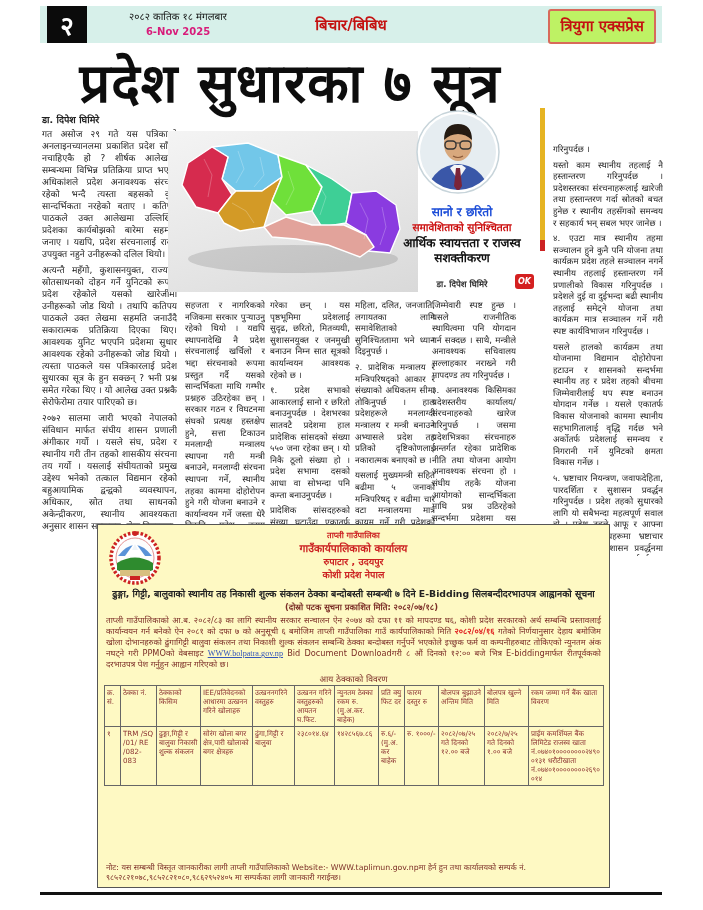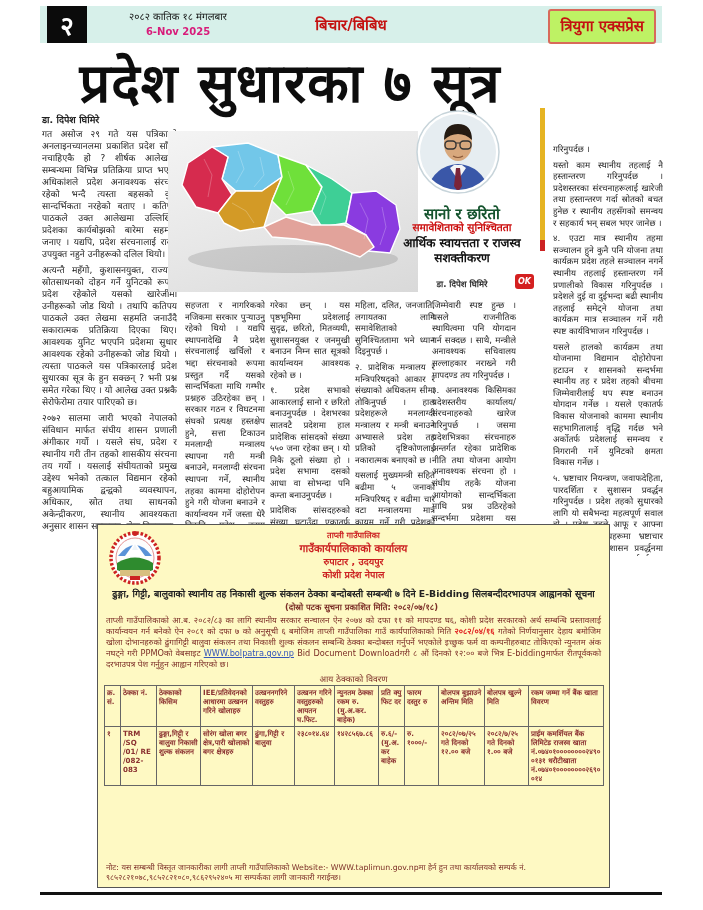--- a/index.html
+++ b/index.html
@@ -29,44 +29,44 @@
   .col5{left:432px;top:300px;width:84px;height:232px;}
   .col6{left:553px;top:108px;width:110px;height:412px;margin-top:36px;}
   
   .mapbox{position:absolute;left:168px;top:131px;width:250px;height:161px;
           background:linear-gradient(160deg,#f4f4f4 0%,#e6e6e6 55%,#d9d9d9 100%);}
   
   .portrait{position:absolute;left:416px;top:110px;width:84px;height:84px;}
   .vbar{position:absolute;left:540px;top:108px;width:5px;height:132px;background:#e6b422;}
   .vbar::after{content:"";position:absolute;left:0;bottom:-11px;width:5px;height:11px;background:#cc2222;}
   .pq{position:absolute;left:398px;width:128px;text-align:center;font-weight:bold;}
-  .pq1{top:203px;font-size:15px;color:#14532d;}
+  .pq1{top:203px;font-size:12px;color:#1d4ed8;}
   .pq2{top:220px;font-size:10.5px;color:#cc1111;white-space:nowrap;}
   .pq3{top:236px;font-size:12px;color:#111;line-height:15px;}
   .pq-by{position:absolute;left:398px;top:278px;width:128px;text-align:center;font-size:8.5px;font-weight:bold;color:#333;}
   .oklogo{position:absolute;right:-8px;top:-4px;width:19px;height:15px;background:#d42020;border-radius:3px;
           color:#fff;font-size:8px;font-weight:bold;font-style:italic;line-height:15px;text-align:center;}
   
   .notice{position:absolute;left:97px;top:524px;width:511px;height:362px;border:1px solid #555;background:#fef9c3;}
   .emblem{position:absolute;left:10px;top:5px;width:54px;height:58px;}
   .org{position:absolute;left:0;right:0;top:4px;text-align:center;color:#cc2222;line-height:13px;}
   .org1{font-size:8px;font-weight:bold;}
   .org2{font-size:10.5px;font-weight:bold;}
   .org3{font-size:9.5px;font-weight:bold;}
   .org4{font-size:9.5px;font-weight:bold;}
   .ntitle{position:absolute;left:6px;right:6px;top:62px;text-align:center;font-size:9.3px;font-weight:bold;color:#222;}
   .nsub{position:absolute;left:22px;right:6px;top:76px;text-align:center;font-size:8.3px;font-weight:bold;color:#7b2d26;}
   .nbody{position:absolute;left:8px;right:8px;top:90px;font-size:8.2px;line-height:11px;text-align:justify;color:#7b2d26;}
   .nbody .hot{color:#e02020;font-weight:bold;}
-  .nbody .link{color:#3355bb;text-decoration:underline;}
+  .nbody .link{color:#3355bb;text-decoration:underline;font-family:Liberation Serif, serif;}
   .ncap{position:absolute;left:0;right:0;top:148px;text-align:center;font-size:8.6px;font-weight:normal;color:#7b2d26;}
   .ntable{position:absolute;left:6px;top:160px;border-collapse:collapse;table-layout:fixed;width:499px;
           font-size:7.1px;line-height:9px;color:#8a3030;}
   .ntable th,.ntable td{border:1px solid #666;padding:2px 2px;vertical-align:top;text-align:left;
-          font-weight:bold;overflow:hidden;word-wrap:break-word;}
+          font-weight:normal;overflow:hidden;word-wrap:break-word;}
   .nnote{position:absolute;left:8px;right:8px;bottom:4px;font-size:7.8px;line-height:10px;color:#7b2d26;}
   .bottom-rule{position:absolute;left:40px;top:892px;width:622px;height:3px;background:#111;}
 </style>
 </head>
 <body>
 
 <div class="page">
 
   <div class="hstrip">
     <div class="pagenum">

